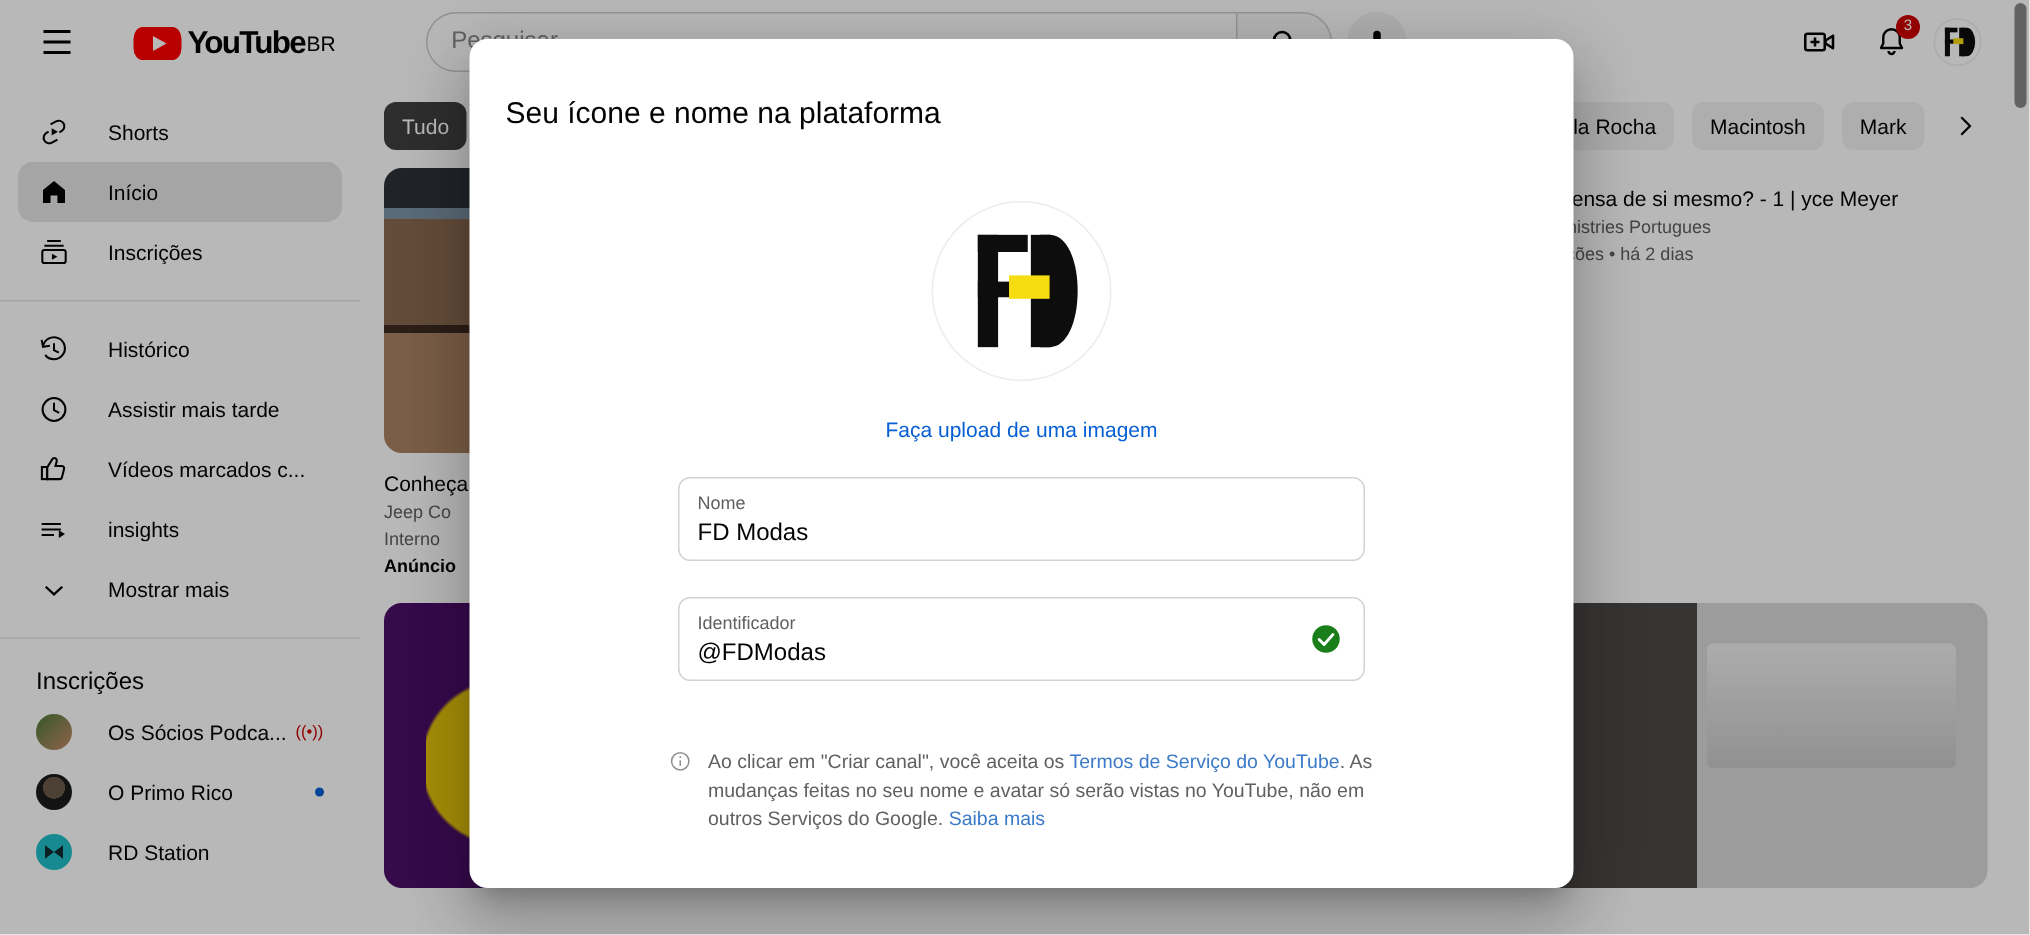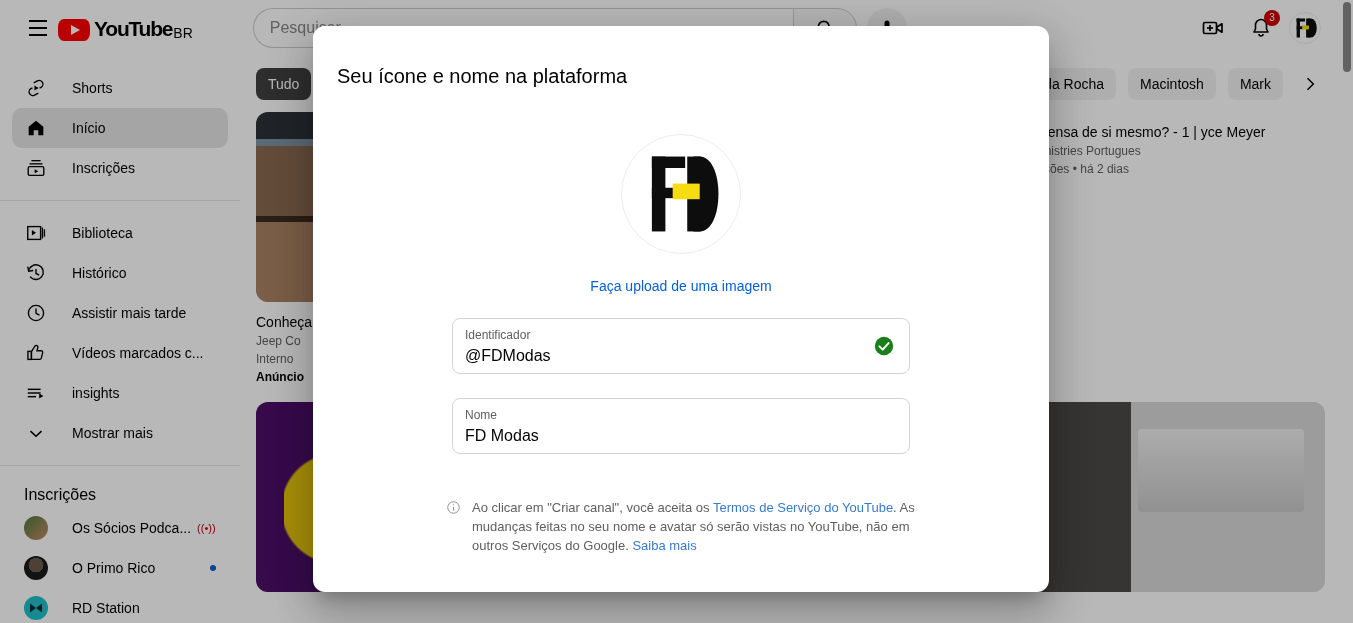--- a/index.html
+++ b/index.html
@@ -35,22 +35,22 @@
     z-index: 10;
   }
   .ham {
     width: 40px; height: 40px; margin-left: 2px;
     display: flex; flex-direction: column; justify-content: center;
     align-items: center; gap: 5px; cursor: pointer; border-radius: 50%;
   }
   .ham span { display:block; width: 18px; height: 2px; background: #030303; }
 
   .yt-logo {
-    display: flex; align-items: flex-end;
-    margin-left: 0; cursor: pointer;
+    display: flex; align-items: center;
+    margin-left: 31px; cursor: pointer;
   }
   .yt-play {
     width: 32px; height: 22px; background: #ff0000;
     border-radius: 6px / 8px;
     display: flex; align-items: center; justify-content: center;
     margin-right: 4px; margin-top: 2px;
   }
   .yt-play::after {
     content: ""; width: 0; height: 0;
     border-left: 9px solid #fff;
@@ -410,31 +410,20 @@
             <line x1="5" y1="7.5" x2="19" y2="7.5"></line>
           <rect x="3.5" y="10.5" width="17" height="9.5" rx="1.5"></rect>
           <path d="M10.5 13.3l4 2.2-4 2.2z" fill="#030303" stroke="none"></path>
         </svg>
       </span>
       <span class="guide-label">Inscrições</span>
     </div>
 
     <div class="guide-sep"></div>
 
-    <div class="guide-item">
-      <span class="guide-ic">
-        <svg width="22" height="22" viewBox="0 0 24 24" fill="none" stroke="#030303" stroke-width="1.5">
-          <rect x="3" y="5" width="14" height="14"></rect>
-          <path d="M7.5 8.8l4.5 3-4.5 3z" fill="#030303" stroke="none"></path>
-          <line x1="19" y1="6" x2="19" y2="18"></line>
-            <line x1="21.2" y1="8" x2="21.2" y2="16"></line>
-        </svg>
-      </span>
-      <span class="guide-label">Biblioteca</span>
-    </div>
 
     <div class="guide-item">
       <span class="guide-ic">
         <svg width="22" height="22" viewBox="0 0 24 24" fill="none" stroke="#030303" stroke-width="1.5">
           <path d="M4 10a8 8 0 1 1 1.6 6"></path>
           <polyline points="3,5 4,10 9,9.3"></polyline>
           <polyline points="12,7.5 12,12.5 15.5,14.3"></polyline>
         </svg>
       </span>
       <span class="guide-label">Histórico</span>
@@ -585,35 +574,35 @@
         <rect x="22" y="44" width="26" height="10" fill="#0d0d0d"></rect>
         <rect x="56" y="14" width="13" height="72" fill="#0d0d0d"></rect>
         <path d="M62 14h6c11 0 18 16 18 36s-7 36-18 36h-6z" fill="#0d0d0d"></path>
         <rect x="42" y="40" width="26" height="15" fill="#f5dd12"></rect>
       </svg>
     </div>
 
     <a class="upload-link">Faça upload de uma imagem</a>
 
     <div class="field">
+      <div class="field-label">Nome</div>
+      <div class="field-value" placeholder="Nome">FD Modas</div>
+    </div>
+
+    <div class="field">
       <div class="field-label">Identificador</div>
       <div class="field-value" placeholder="Identificador">@FDModas</div>
       <span class="check-ic">
         <svg width="22" height="22" viewBox="0 0 24 24">
           <circle cx="12" cy="12" r="10" fill="#1a7f1a"></circle>
           <polyline points="7,12.4 10.6,16 17,8.8" fill="none" stroke="#fff" stroke-width="2.1" stroke-linecap="round" stroke-linejoin="round"></polyline>
         </svg>
       </span>
     </div>
 
-    <div class="field">
-      <div class="field-label">Nome</div>
-      <div class="field-value" placeholder="Nome">FD Modas</div>
-    </div>
-
     <div class="disclaimer">
       <span class="info-ic">
         <svg width="15" height="15" viewBox="0 0 24 24" fill="none" stroke="#909090" stroke-width="1.6">
           <circle cx="12" cy="12" r="9.2"></circle>
           <line x1="12" y1="11" x2="12" y2="17"></line>
           <circle cx="12" cy="7.6" r="1" fill="#909090" stroke="none"></circle>
         </svg>
       </span>
       <span><span>Ao clicar em "Criar canal", você aceita os </span><a>Termos de Serviço do YouTube</a><span>. As mudanças feitas no seu nome e avatar só serão vistas no YouTube, não em outros Serviços do Google. </span><a>Saiba mais</a></span>
     </div>

